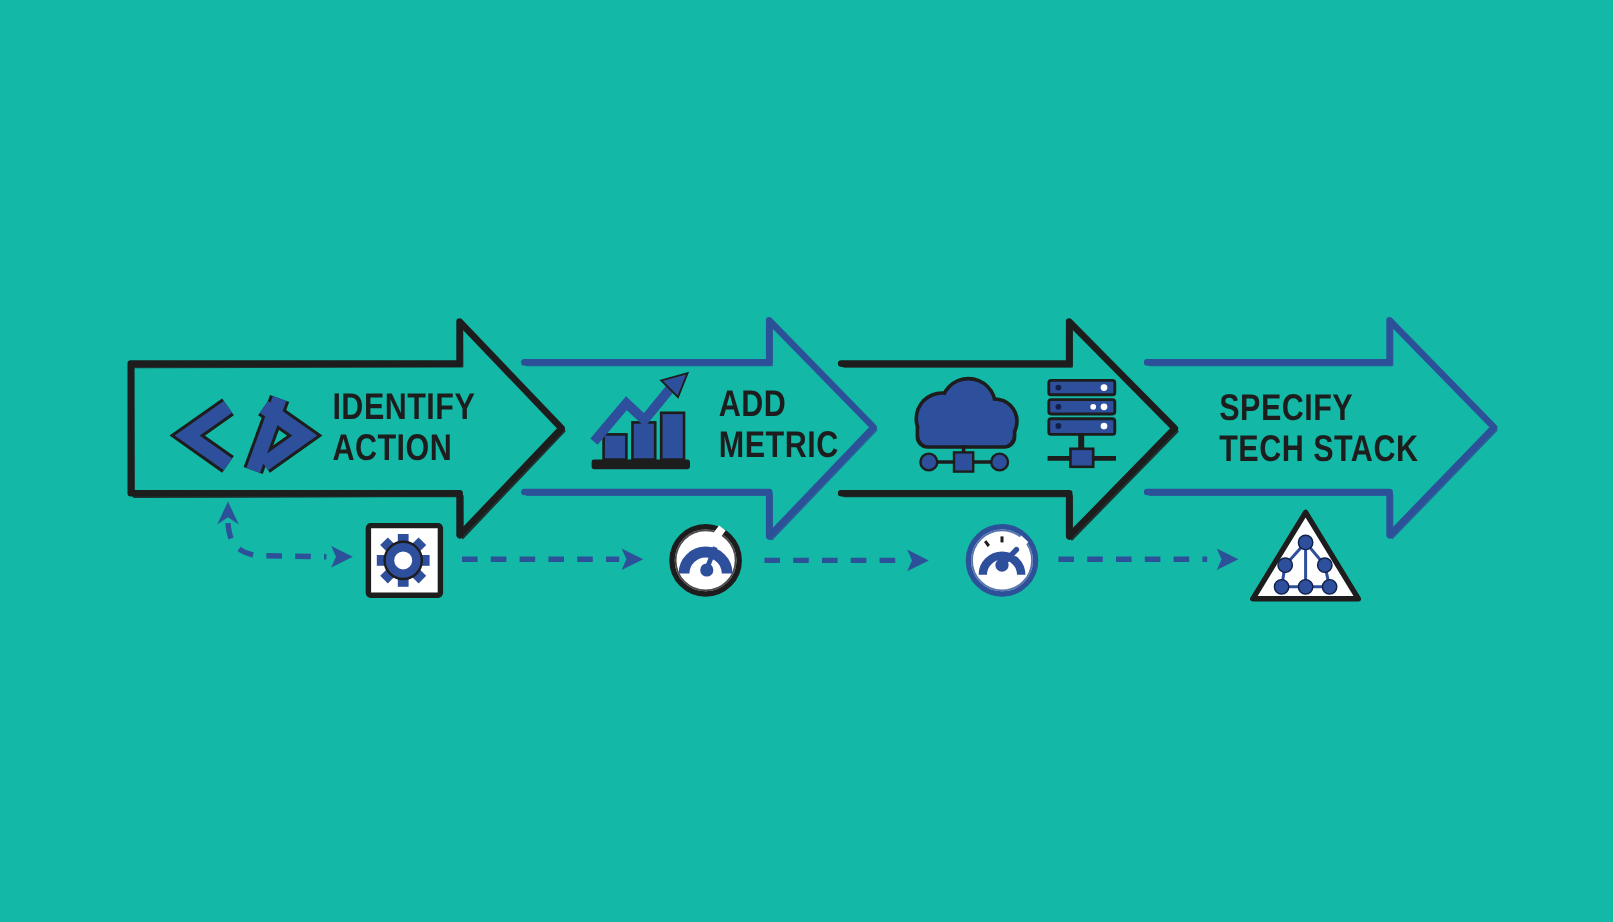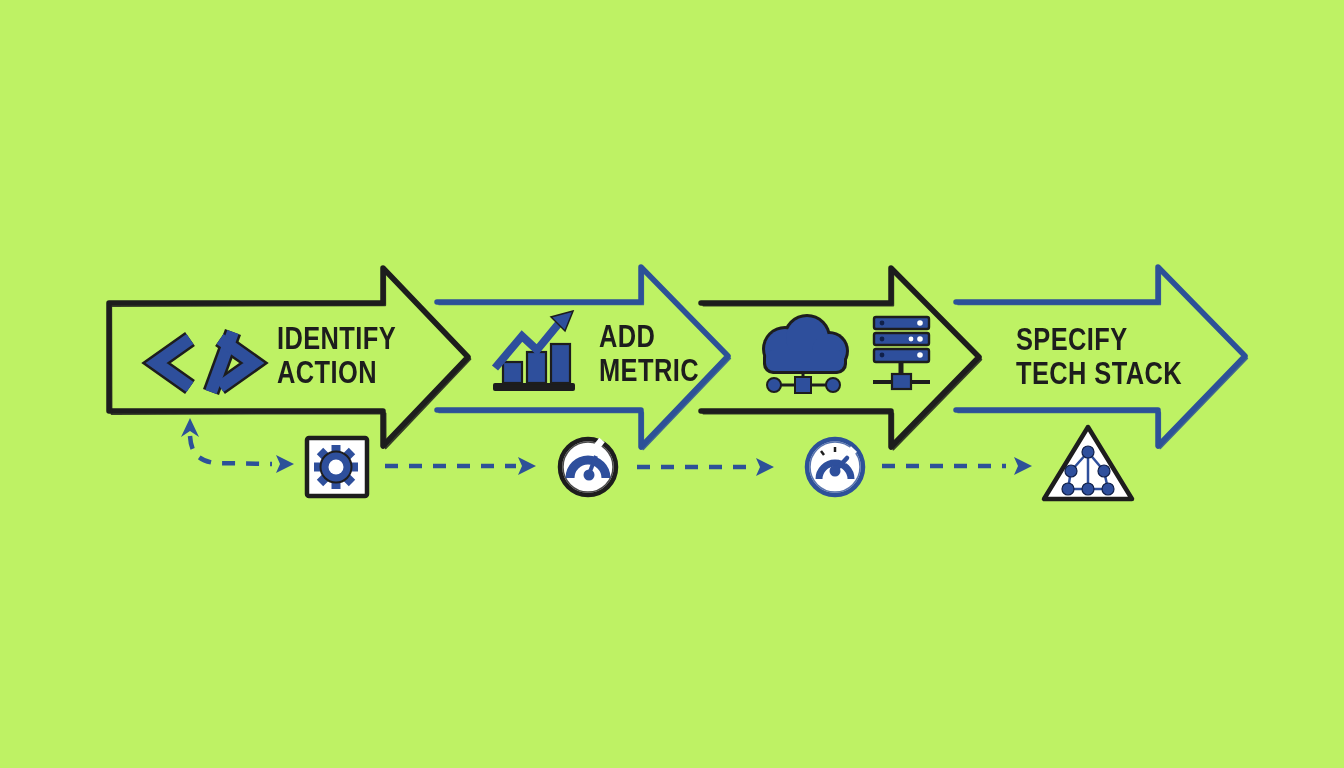--- a/index.html
+++ b/index.html
@@ -1,17 +1,17 @@
 <!DOCTYPE html>
 <html><head>
 <meta charset="utf-8">
 <style>
   html,body{margin:0;padding:0;}
   body{background:#ffffff;font-family:"Liberation Sans",sans-serif;}
-  .canvas{position:relative;width:1344px;height:768px;background:#bef264;overflow:hidden;}
+  .canvas{position:relative;width:1344px;height:768px;background:#14b8a6;overflow:hidden;}
   svg.diagram{position:absolute;left:0;top:0;}
   .step-label{
     position:absolute;
     display:flex;flex-direction:column;
     font-weight:bold;font-size:31px;line-height:34px;
     color:#1d1d1d;letter-spacing:.5px;white-space:nowrap;
     transform:scaleX(.82);transform-origin:left top;
   }
   .lbl-1{left:277px;top:322px;}
   .lbl-2{left:599px;top:320px;}

